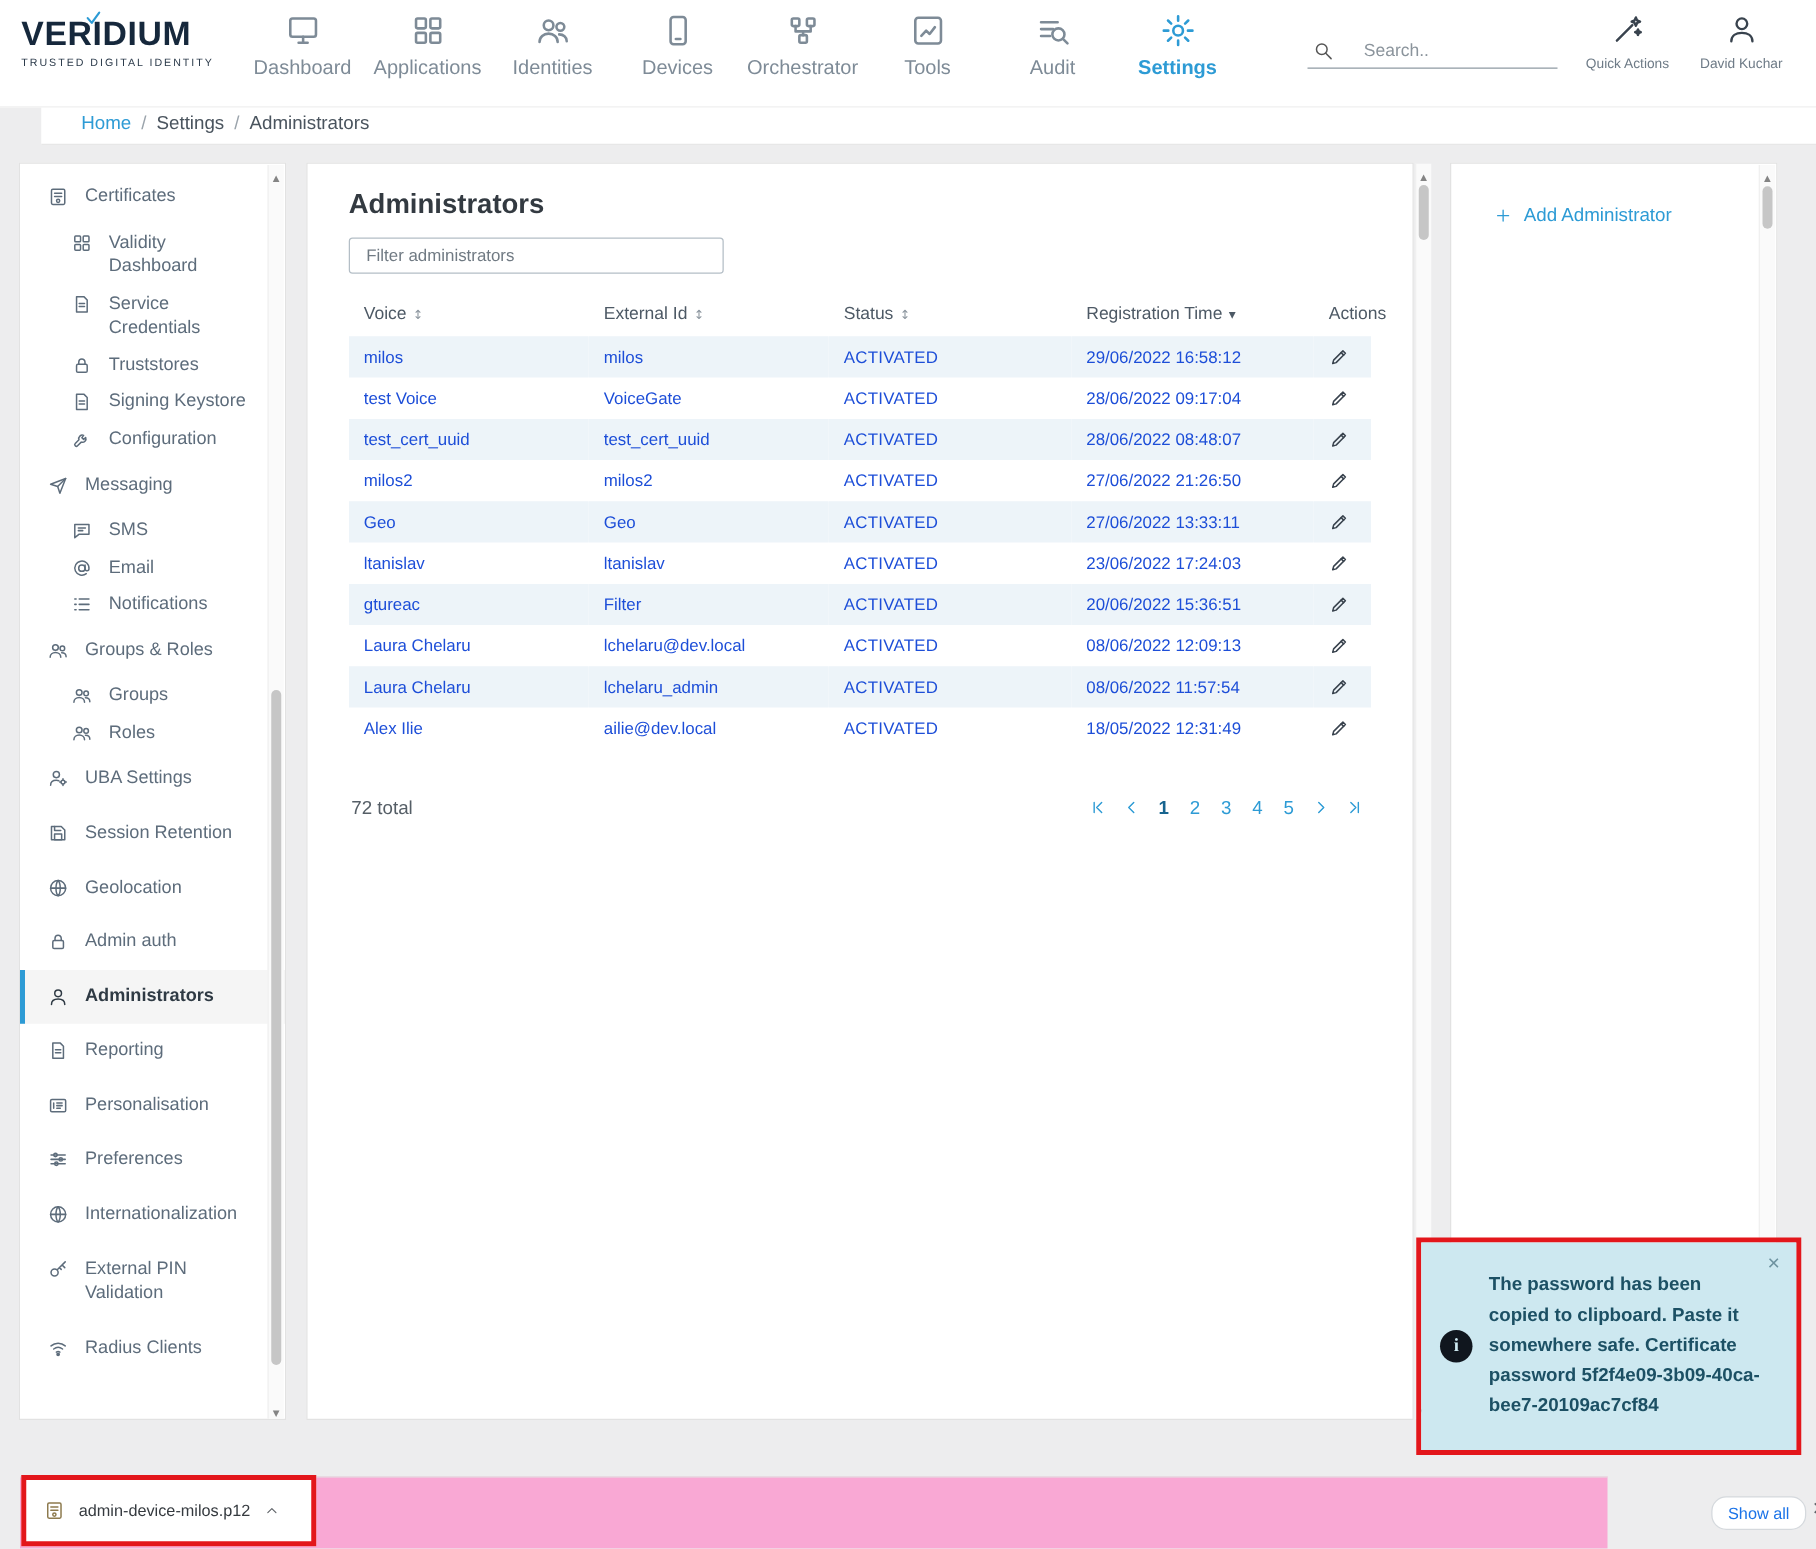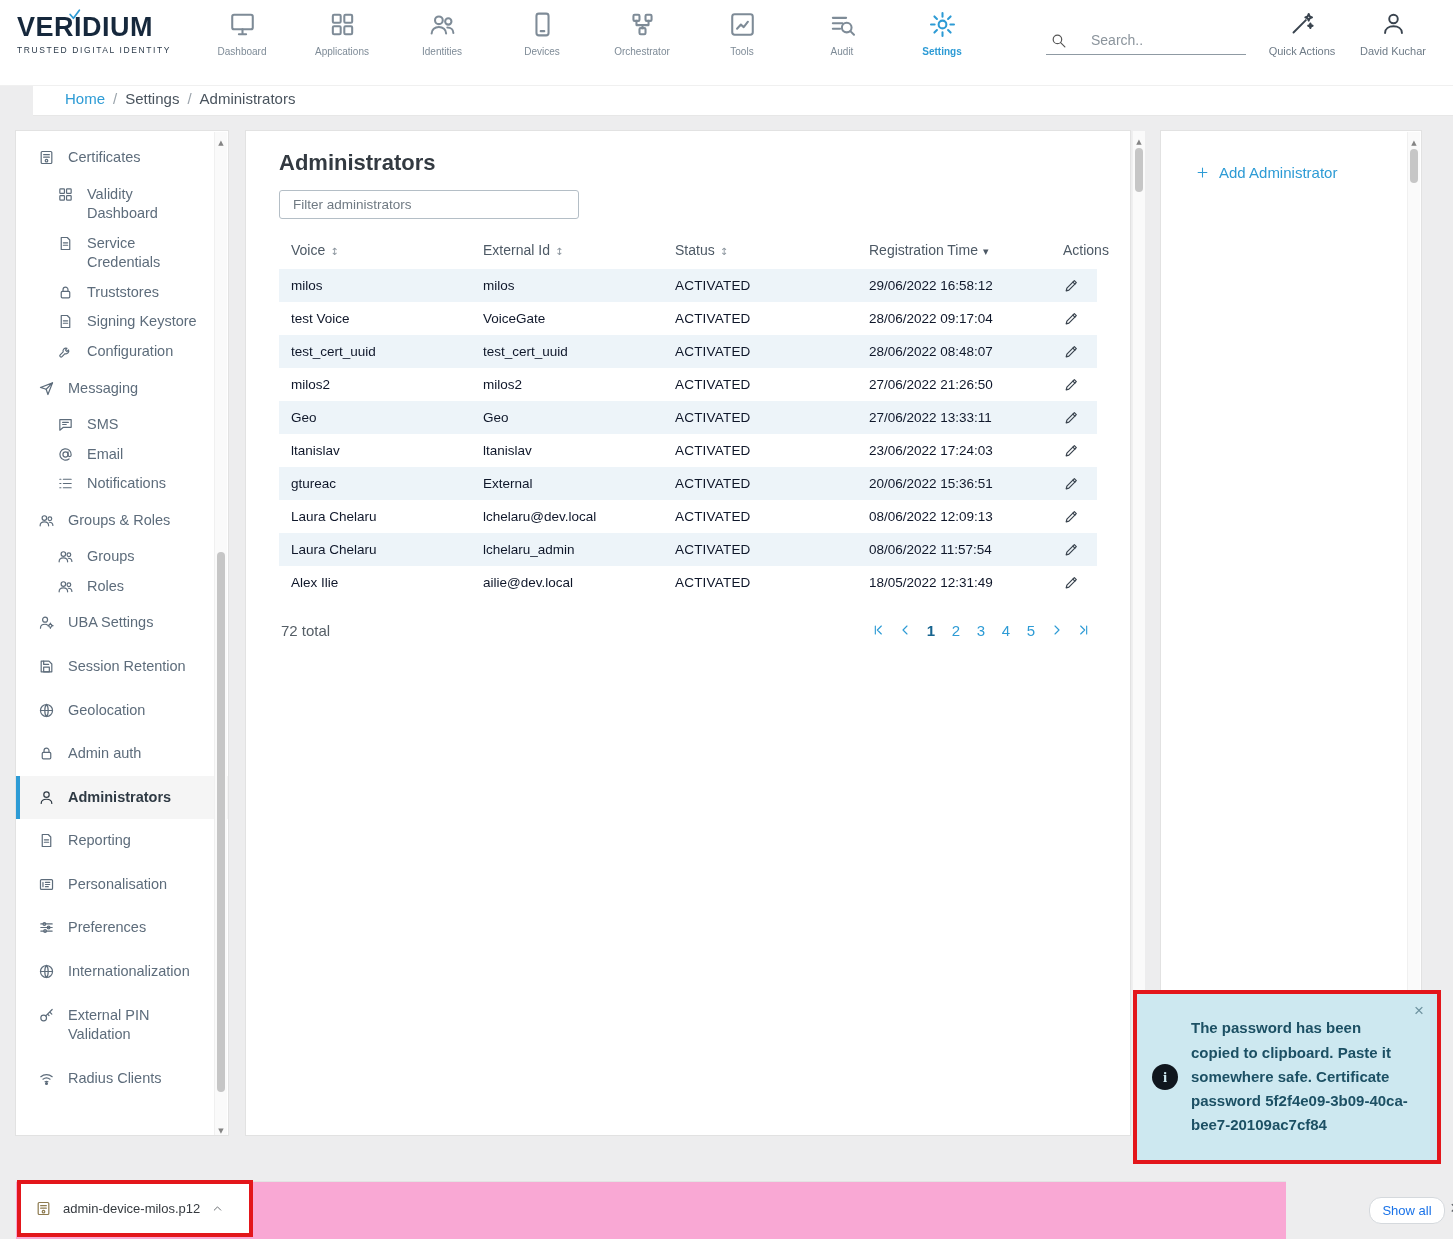--- a/index.html
+++ b/index.html
@@ -12,21 +12,21 @@
 .topbar{position:absolute;top:0;left:0;width:1453px;height:86px;background:#fff;border-bottom:1px solid #f0f0f0;z-index:2;}
 .logo{position:absolute;left:17px;top:14px;cursor:pointer;}
 .logo-wrap{position:relative;display:inline-block;}
 .logo-name{font-size:27px;font-weight:bold;color:#16283c;letter-spacing:.5px;line-height:1;}
 .logo-check{position:absolute;left:50px;top:-6px;width:15px;height:13px;color:#2d9bd5;}
 .logo-check svg{stroke-width:3.2;}
 .logo-tagline{font-size:8.5px;color:#2b3a4a;letter-spacing:1.6px;margin-top:4px;}
 .main-nav{position:absolute;left:192px;top:10px;display:flex;}
 .nav-item{width:100px;display:flex;flex-direction:column;align-items:center;color:#7e8b97;cursor:pointer;}
 .nav-icon{width:29px;height:29px;}
-.nav-label{font-size:10px;margin-top:7px;}
+.nav-label{font-size:16px;margin-top:7px;}
 .nav-item.active{color:#2d9bd5;}
 .nav-item.active .nav-label{font-weight:bold;}
 .search-box{position:absolute;left:1046px;top:26px;width:200px;height:29px;border-bottom:1px solid #8f9aa3;display:flex;align-items:center;gap:24px;padding:0 4px;}
 .search-box .icon{width:17px;height:17px;color:#555;}
 .search-input{flex:1;border:none;outline:none;font-size:14px;color:#444;background:transparent;min-width:0;}
 .search-input::placeholder{color:#8b949c;}
 .tb-action{position:absolute;top:10px;display:flex;flex-direction:column;align-items:center;color:#6e7b87;cursor:pointer;}
 .tb-action>.icon{width:27px;height:27px;color:#39434e;}
 .tb-label{font-size:11px;margin-top:8px;}
 .quick-actions{left:1266px;width:72px;}
@@ -56,27 +56,27 @@
 
 
 .main-panel{position:absolute;left:245px;top:130px;width:886px;height:1006px;background:#fff;border:1px solid #e2e2e2;padding:19px 33px;}
 .page-title{font-size:22px;font-weight:bold;color:#333a41;}
 .filter-input{margin-top:14px;width:300px;height:29px;border:1px solid #b4bec6;border-radius:3px;padding:0 13px;font-size:13.5px;color:#444;outline:none;background:#fff;}
 .filter-input::placeholder{color:#707a83;}
 table.admins{width:100%;border-collapse:collapse;margin-top:12px;table-layout:fixed;}
 table.admins th{font-size:14px;font-weight:normal;color:#4d5965;text-align:left;padding:11px 12px;}
 .sort-glyph{font-family:"DejaVu Sans",sans-serif;font-size:10px;color:#8a949d;margin-left:5px;}
 .sort-glyph.sorted{font-size:11px;color:#4d5965;}
-table.admins td{font-size:13.5px;color:#0f172a;padding:8px 12px;height:31px;overflow:hidden;white-space:nowrap;}
+table.admins td{font-size:13.5px;color:#1d4ed8;padding:8px 12px;height:31px;overflow:hidden;white-space:nowrap;}
 tr.shaded{background:#edf4f9;}
 td.status-cell{font-size:12px;letter-spacing:.2px;}
 td.actions-cell{white-space:nowrap;padding-left:8px;}
 .action-btn{width:17px;height:17px;padding:0;color:#39434e;margin-right:17px;vertical-align:middle;}
 .action-btn .icon{width:17px;height:17px;}
-.table-footer{display:flex;justify-content:space-between;align-items:center;margin-top:20px;padding:0 2px;}
+.table-footer{display:flex;justify-content:space-between;align-items:center;margin-top:36px;padding:0 2px;}
 .total{font-size:15px;color:#555e66;}
 .pagination{display:flex;align-items:center;gap:5px;}
 .pg-btn{width:22px;height:22px;color:#2d9bd5;padding:3px;}
 .pg-btn .icon{width:15px;height:15px;}
 .pg-num{min-width:20px;height:22px;color:#2d9bd5;font-size:15px;padding:0 3px;}
 .pg-num.active{color:#17648f;font-weight:bold;}
 .main-scroll{right:-15px;top:0;height:1004px;}
 
 
 .right-panel{position:absolute;left:1160px;top:130px;width:262px;height:1006px;background:#fff;border:1px solid #e2e2e2;}
@@ -549,21 +549,21 @@
             <td>ltanislav</td>
             <td class="status-cell">ACTIVATED</td>
             <td>23/06/2022 17:24:03</td>
             <td class="actions-cell"><button class="action-btn"><span class="icon"><svg viewBox="0 0 24 24" fill="none" stroke="currentColor" stroke-width="1.7" stroke-linecap="round" stroke-linejoin="round">
                     <path d="M4.5 19.5l1-3.8L16 5.2l2.8 2.8L8.3 18.5l-3.8 1z"></path>
                     <path d="M14 7.2l2.8 2.8"></path>
                   </svg></span></button></td>
           </tr>
           <tr class="shaded">
             <td>gtureac</td>
-            <td>External</td>
+            <td>Filter</td>
             <td class="status-cell">ACTIVATED</td>
             <td>20/06/2022 15:36:51</td>
             <td class="actions-cell"><button class="action-btn"><span class="icon"><svg viewBox="0 0 24 24" fill="none" stroke="currentColor" stroke-width="1.7" stroke-linecap="round" stroke-linejoin="round">
                     <path d="M4.5 19.5l1-3.8L16 5.2l2.8 2.8L8.3 18.5l-3.8 1z"></path>
                     <path d="M14 7.2l2.8 2.8"></path>
                   </svg></span></button></td>
           </tr>
           <tr>
             <td>Laura Chelaru</td>
             <td>lchelaru@dev.local</td>

